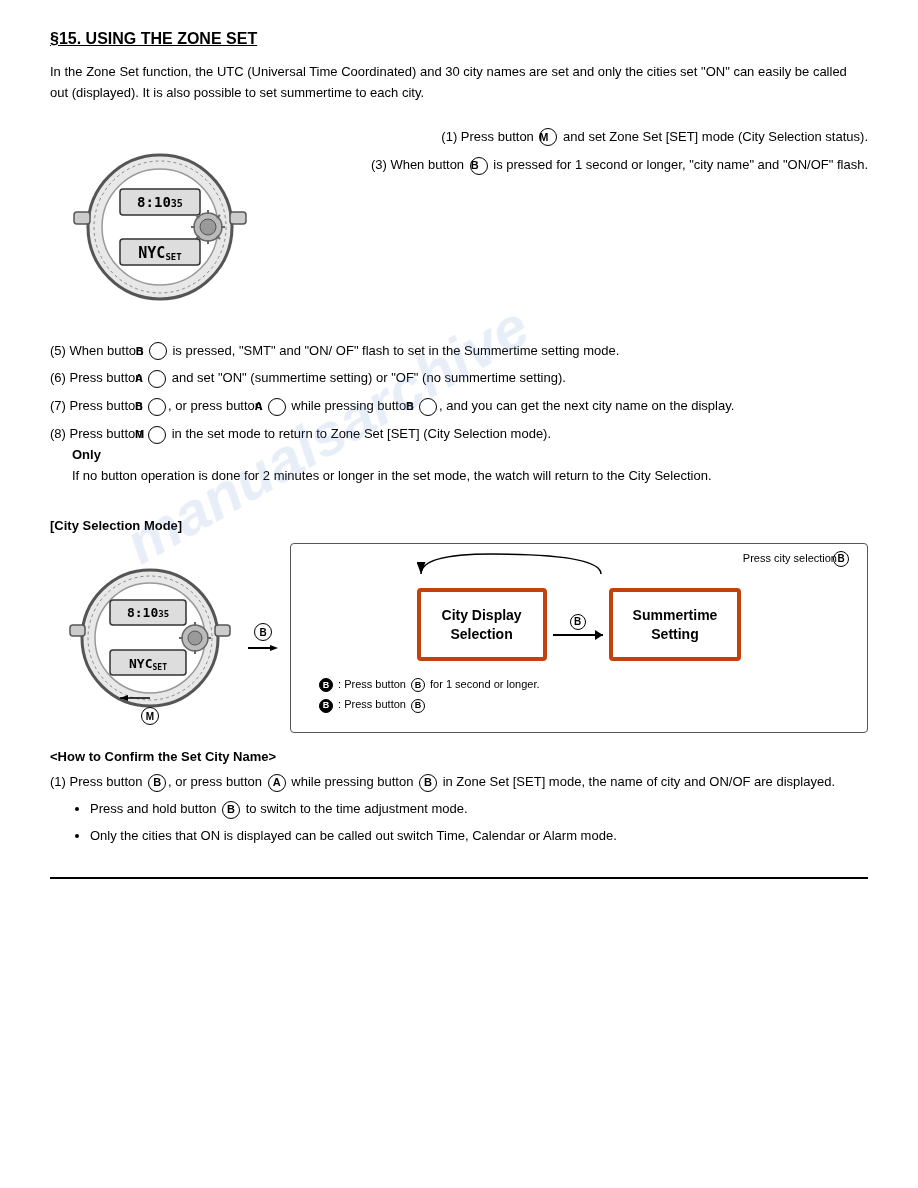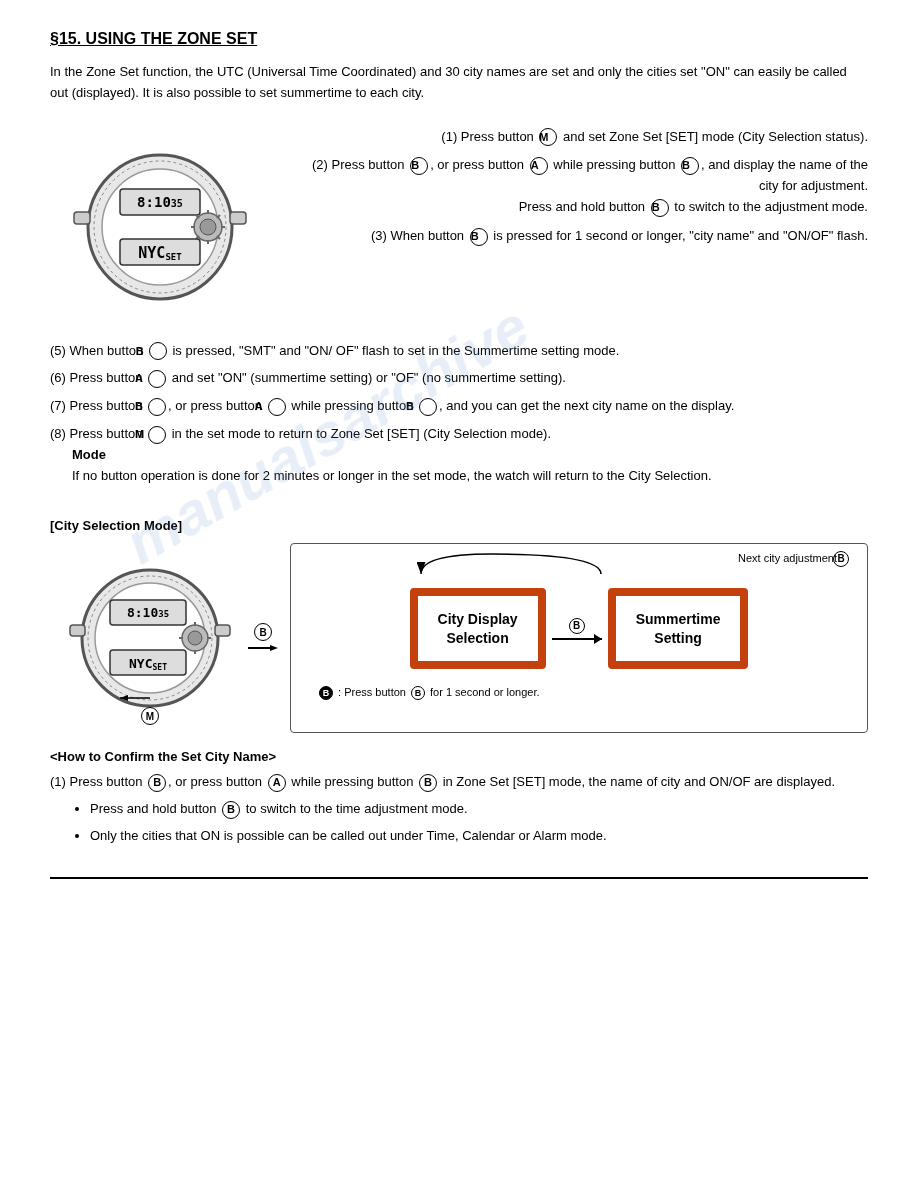--- a/index.html
+++ b/index.html
@@ -92,21 +92,21 @@
 
     .diagram-flow {
       display: flex;
       align-items: center;
       justify-content: center;
       gap: 0;
       margin-top: 20px;
     }
 
     .flow-box {
-      border: 8px solid #c2410c;
+      border: 4px solid #c2410c;
       border-radius: 4px;
       padding: 14px 20px;
       text-align: center;
       font-weight: bold;
       font-size: 14px;
       min-width: 130px;
       line-height: 1.3;
     }
 
     .arrow-right {
@@ -260,34 +260,32 @@
       <line x1="157" y1="91" x2="160" y2="88" stroke="#666" stroke-width="2"></line>
 
       <rect x="60" y="112" width="80" height="26" rx="3" fill="#ddd" stroke="#333" stroke-width="1.5"></rect>
       <text x="100" y="131" text-anchor="middle" font-family="monospace" font-size="15" font-weight="bold" fill="#000">NYC<tspan font-size="9" dy="2">SET</tspan></text>
     </svg>
   </div>
 
   <div class="zone-instructions">
     <ol>
       <li>(1) Press button <span class="b-circle">M</span> and set Zone Set [SET] mode (City Selection status).</li>
-      <li>(2) Press button <span class="b-circle">B</span>, or press button <span class="b-circle">A</span> while pressing button <span class="b-circle">B</span>, and display the name of the city for adjustment.<br>
-      Press and hold button <span class="b-circle">B</span> to switch to the adjustment mode.</li>
       <li>(3) When button <span class="b-circle">B</span> is pressed for 1 second or longer, "city name" and "ON/OF" flash.</li>
     </ol>
   </div>
 </div>
 
 <div class="lower-list">
   <ul style="list-style:none; padding:0;">
     <li style="margin-bottom:7px;">(5) When button <span class="b-circle">B</span> is pressed, "SMT" and "ON/ OF" flash to set in the Summertime setting mode.</li>
     <li style="margin-bottom:7px;">(6) Press button <span class="b-circle">A</span> and set "ON" (summertime setting) or "OF" (no summertime setting).</li>
     <li style="margin-bottom:7px;">(7) Press button <span class="b-circle">B</span>, or press button <span class="b-circle">A</span> while pressing button <span class="b-circle">B</span>, and you can get the next city name on the display.</li>
     <li style="margin-bottom:7px;">(8) Press button <span class="b-circle">M</span> in the set mode to return to Zone Set [SET] (City Selection mode).<br>
-    <span class="note-label">Mode</span><br>
+    <span class="note-label">Only</span><br>
     If no button operation is done for 2 minutes or longer in the set mode, the watch will return to the City Selection.</li>
   </ul>
 </div>
 
 <p class="city-selection-header">[City Selection Mode]</p>
 
 <div style="display:flex; align-items:stretch; margin-bottom:14px;">
 
   <div style="flex:0 0 200px; display:flex; align-items:center; justify-content:center; position:relative;">
     <svg width="190" height="190" viewBox="0 0 190 190">
@@ -326,21 +324,21 @@
       <svg width="60" height="16" viewBox="0 0 60 16">
         <line x1="30" y1="8" x2="0" y2="8" stroke="#000" stroke-width="1.5"></line>
         <polygon points="0,5 -8,8 0,11" fill="#000" transform="translate(8,0)"></polygon>
       </svg>
       <span class="b-circle" style="font-size:10px; margin-top:1px;">M</span>
     </div>
   </div>
 
   <div class="diagram-container" style="margin-left:40px;">
 
-    <div style="position:absolute; top:8px; right:30px; font-size:11px;">Next city adjustment</div>
+    <div style="position:absolute; top:8px; right:30px; font-size:11px;">Press city selection</div>
 
     <div style="position:absolute; top:6px; right:16px;">
       <span class="b-circle" style="font-size:10px; width:16px; height:16px;">B</span>
     </div>
 
     <svg style="position:absolute; top:0; left:0; width:100%; height:60px; pointer-events:none;">
 
       <defs>
         <marker id="arrowhead" markerWidth="8" markerHeight="6" refX="8" refY="3" orient="auto">
           <polygon points="0 0, 8 3, 0 6" fill="#000"></polygon>
@@ -361,28 +359,32 @@
       <div class="flow-box">
         <span>Summertime<br>Setting</span>
       </div>
     </div>
 
     <div class="legend-area" style="margin-top:14px; padding-left:10px;">
       <div>
         <span class="b-circle-filled" style="font-size:9px; width:14px; height:14px;">B</span>
         <span> : Press button <span class="b-circle" style="font-size:9px; width:14px; height:14px;">B</span> for 1 second or longer.</span>
       </div>
+      <div style="margin-top:2px;">
+        <span class="b-circle-filled" style="font-size:9px; width:14px; height:14px;">B</span>
+        <span> : Press button <span class="b-circle" style="font-size:9px; width:14px; height:14px;">B</span></span>
+      </div>
     </div>
   </div>
 </div>
 
 <div style="margin-top:16px;">
   <p class="how-to-header">&lt;How to Confirm the Set City Name&gt;</p>
   <div class="how-to-list">
     <p style="margin-bottom:6px;">(1) Press button <span class="b-circle">B</span>, or press button <span class="b-circle">A</span> while pressing button <span class="b-circle">B</span> in Zone Set [SET] mode, the name of city and ON/OF are displayed.</p>
     <ul class="bullet-list">
       <li>Press and hold button <span class="b-circle">B</span> to switch to the time adjustment mode.</li>
-      <li>Only the cities that ON is possible can be called out under Time, Calendar or Alarm mode.</li>
+      <li>Only the cities that ON is displayed can be called out switch Time, Calendar or Alarm mode.</li>
     </ul>
   </div>
 </div>
 
 <div class="bottom-line"></div>
 
 </body></html>

